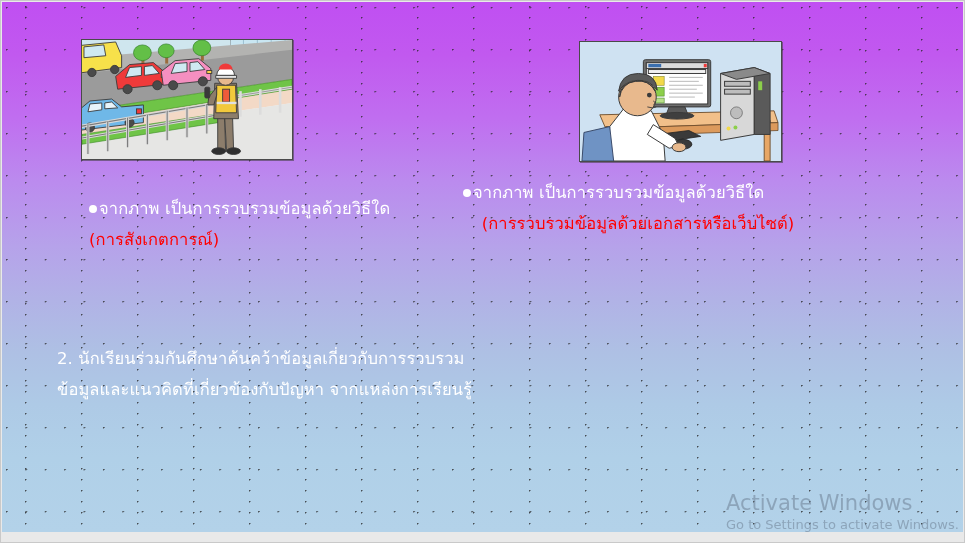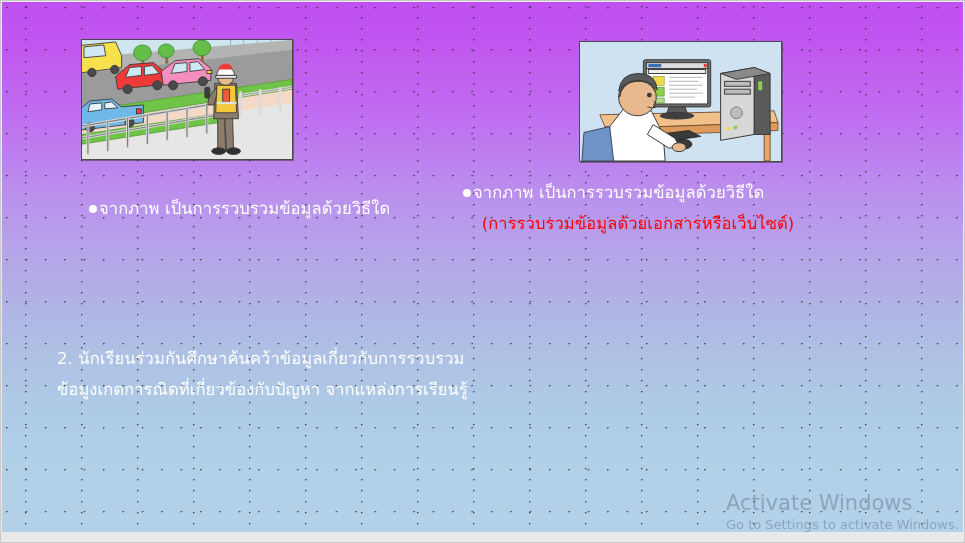--- a/index.html
+++ b/index.html
@@ -293,32 +293,33 @@
       </g>
 
       <path d="M4 92 L30 86 L34 121 L2 121 Z" fill="#6f93c4" stroke="#3a4a6a" stroke-width="1"></path>
     </svg>
   </div>
 
   <div class="tblock" id="txt-left">
     <div class="bline">
       <span class="bullet"></span><span>จากภาพ เป็นการรวบรวมข้อมูลด้วยวิธีใด</span>
     </div>
+    <div class="redline">(การสังเกตการณ์)</div>
   </div>
 
   <div class="tblock" id="txt-right">
     <div class="bline">
       <span class="bullet"></span><span>จากภาพ เป็นการรวบรวมข้อมูลด้วยวิธีใด</span>
     </div>
     <div class="redline">(การรวบรวมข้อมูลด้วยเอกสารหรือเว็บไซต์)</div>
   </div>
 
   <div id="para">
     <div>2. นักเรียนร่วมกันศึกษาค้นคว้าข้อมูลเกี่ยวกับการรวบรวม</div>
-    <div>ข้อมูงเกตการณิดที่เกี่ยวข้องกับปัญหา จากแหล่งการเรียนรู้</div>
+    <div>ข้อมูลและแนวคิดที่เกี่ยวข้องกับปัญหา จากแหล่งการเรียนรู้</div>
   </div>
 
   <div id="watermark">
     <div id="wm-title">Activate Windows</div>
     <div id="wm-sub">Go to Settings to activate Windows.</div>
   </div>
 
 </div>
 
 </body></html>

